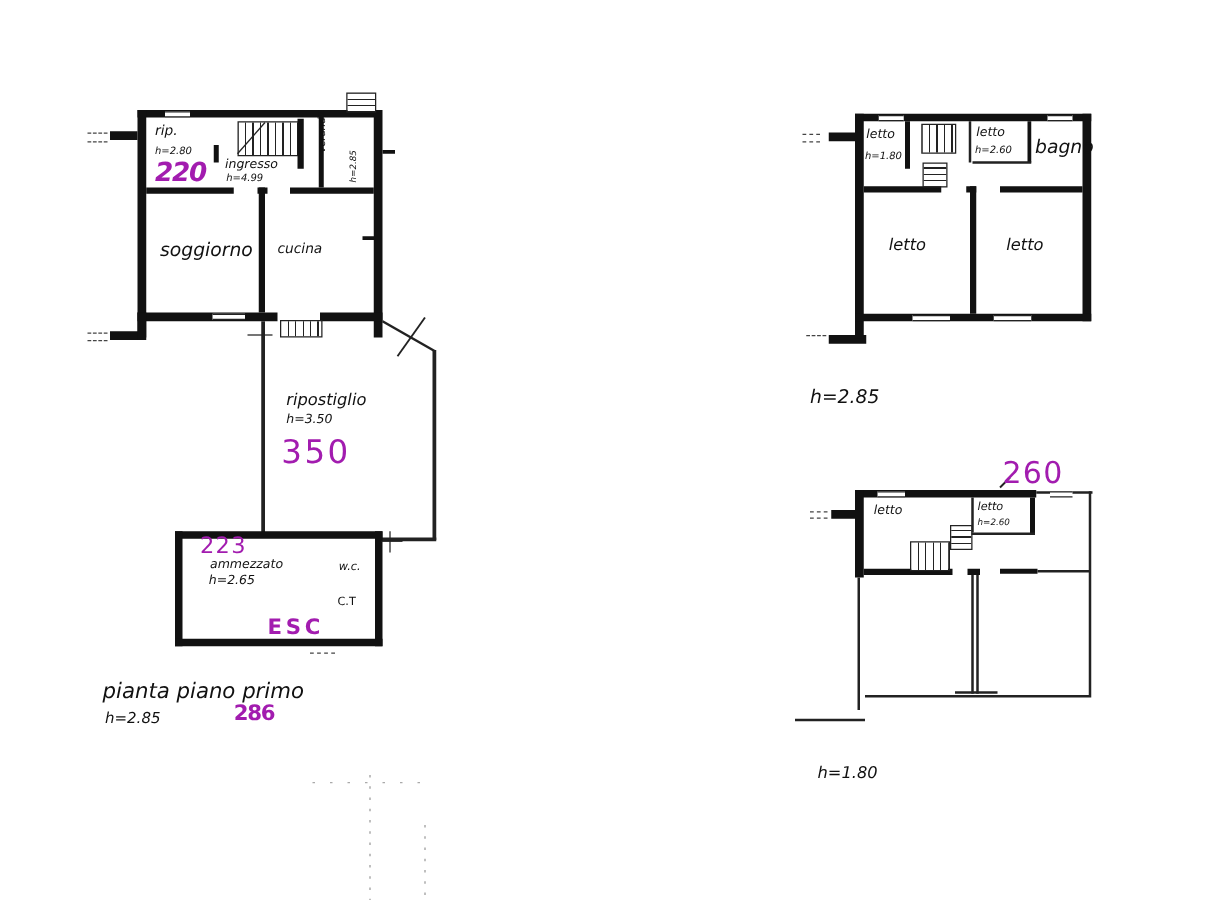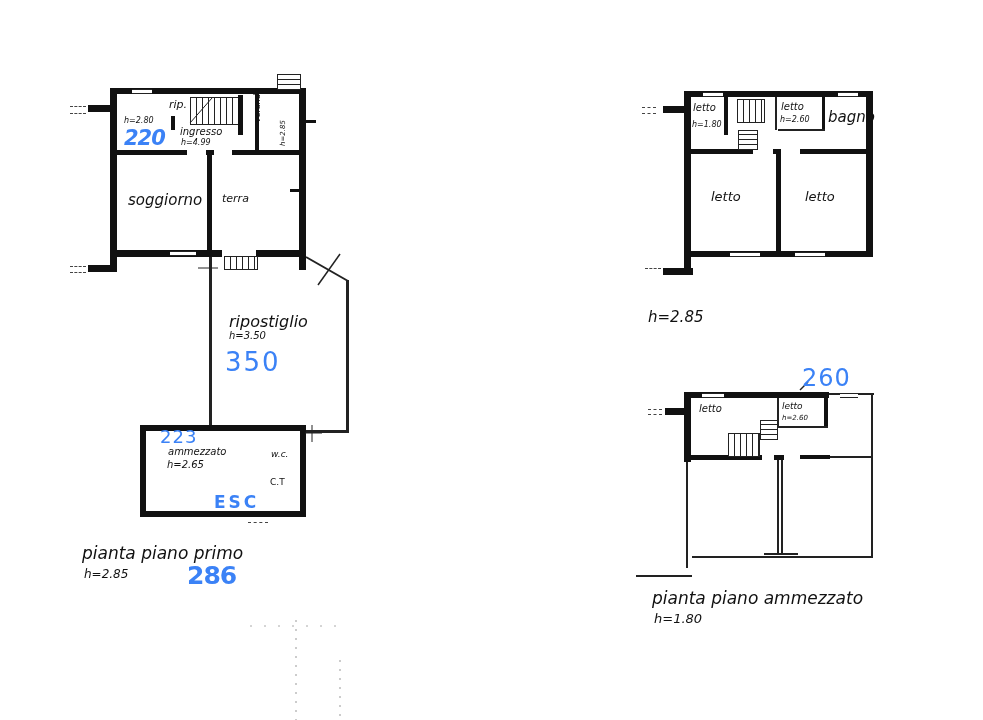--- a/index.html
+++ b/index.html
@@ -3,21 +3,21 @@
 <meta charset="utf-8">
 <style>
   html, body { margin: 0; padding: 0; background: #ffffff; }
   body { width: 983px; height: 720px; position: relative; overflow: hidden;
          font-family: "DejaVu Sans", sans-serif; color: #111; }
   .plan { position: absolute; }
   .wall { position: absolute; background: #111; }
   .thin { position: absolute; background: #222; }
   .win  { position: absolute; background: #fff; border-top: 1px solid #222; border-bottom: 1px solid #222; }
   .lbl  { position: absolute; white-space: nowrap; font-style: italic; color: #111; line-height: 1; }
-  .big  { position: absolute; white-space: nowrap; color: #3b82f6; line-height: 1; }
+  .big  { position: absolute; white-space: nowrap; color: #a21caf; line-height: 1; }
   .caption { position: absolute; white-space: nowrap; font-style: italic; color: #111; line-height: 1.05; }
   .stub { position: absolute; height: 7px; background: #111; }
   .dash { position: absolute; border-top: 1px dashed #444; }
   .stairs { position: absolute; border: 1px solid #222;
             background: repeating-linear-gradient(90deg, #fff 0 5px, #222 5px 6px); }
   .stairs-h { position: absolute; border: 1px solid #222;
             background: repeating-linear-gradient(0deg, #fff 0 4px, #222 4px 5px); }
   svg { position: absolute; left: 0; top: 0; overflow: visible; }
 </style>
 </head>
@@ -76,42 +76,42 @@
 
     <line x1="312" y1="425" x2="312" y2="442" stroke="#222" stroke-width="1"></line>
     <line x1="305" y1="433" x2="322" y2="433" stroke="#222" stroke-width="1"></line>
     <line x1="198" y1="268" x2="218" y2="268" stroke="#222" stroke-width="1"></line>
 
     <line x1="296" y1="620" x2="296" y2="720" stroke="#999" stroke-width="1" stroke-dasharray="2,7"></line>
     <line x1="340" y1="660" x2="340" y2="720" stroke="#999" stroke-width="1" stroke-dasharray="2,7"></line>
     <line x1="250" y1="626" x2="340" y2="626" stroke="#aaa" stroke-width="1" stroke-dasharray="2,12"></line>
   </svg>
 
-  <span class="lbl" style="left:124px;top:99px;font-size:11px;margin-left:45px;">rip.</span>
+  <span class="lbl" style="left:124px;top:99px;font-size:11px;">rip.</span>
   <span class="lbl" style="left:124px;top:117px;font-size:8px;">h=2.80</span>
   <span class="big" style="left:124px;top:128px;font-size:21px;font-weight:bold;font-style:italic;letter-spacing:-1px;">220</span>
   <span class="lbl" style="left:180px;top:127px;font-size:10px;">ingresso</span>
   <span class="lbl" style="left:181px;top:139px;font-size:8px;">h=4.99</span>
   <span class="lbl" style="left:254px;top:122px;font-size:8px;transform:rotate(-90deg);transform-origin:left top;">veranda</span>
   <span class="lbl" style="left:280px;top:146px;font-size:7px;transform:rotate(-90deg);transform-origin:left top;">h=2.85</span>
   <span class="lbl" style="left:128px;top:193px;font-size:15px;">soggiorno</span>
-  <span class="lbl" style="left:222px;top:193px;font-size:11px;">terra</span>
-  <span class="lbl" style="left:229px;top:314px;font-size:16px;text-align:right;">ripostiglio</span>
+  <span class="lbl" style="left:222px;top:193px;font-size:11px;">cucina</span>
+  <span class="lbl" style="left:229px;top:314px;font-size:13px;text-align:right;">ripostiglio</span>
   <span class="lbl" style="left:229px;top:331px;font-size:10px;">h=3.50</span>
   <span class="big" style="left:225px;top:349px;font-size:26px;letter-spacing:2px;">350</span>
   <span class="big" style="left:160px;top:428px;font-size:18px;letter-spacing:1px;">223</span>
   <span class="lbl" style="left:168px;top:447px;font-size:10px;">ammezzato</span>
   <span class="lbl" style="left:167px;top:460px;font-size:10px;">h=2.65</span>
   <span class="lbl" style="left:271px;top:450px;font-size:9px;">w.c.</span>
   <span class="lbl" style="left:270px;top:478px;font-size:9px;font-style:normal;">C.T</span>
   <span class="big" style="left:214px;top:494px;font-size:17px;font-weight:bold;letter-spacing:3px;">ESC</span>
 
   <span class="caption" style="left:82px;top:545px;font-size:17px;">pianta piano primo</span>
   <span class="caption" style="left:84px;top:568px;font-size:12px;">h=2.85</span>
-  <span class="big" style="left:187px;top:563px;font-size:25px;font-weight:bold;letter-spacing:-1px;">286</span>
+  <span class="big" style="left:187px;top:563px;font-size:17px;font-weight:bold;letter-spacing:-1px;">286</span>
 </div>
 
 <div class="plan" style="left:0;top:0;width:983px;height:720px;">
   <div class="dash" style="left:642px;top:107px;width:14px;"></div>
   <div class="dash" style="left:642px;top:113px;width:14px;"></div>
   <div class="stub" style="left:663px;top:106px;width:22px;"></div>
   <div class="dash" style="left:645px;top:268px;width:16px;"></div>
   <div class="stub" style="left:663px;top:268px;width:30px;"></div>
 
   <div class="wall" style="left:684px;top:91px;width:189px;height:6px;"></div>
@@ -178,15 +178,14 @@
 
   <svg width="983" height="720">
     <line x1="800" y1="390" x2="808" y2="382" stroke="#222" stroke-width="1.5"></line>
   </svg>
 
   <span class="big" style="left:802px;top:366px;font-size:24px;letter-spacing:1px;">260</span>
   <span class="lbl" style="left:699px;top:404px;font-size:10px;">letto</span>
   <span class="lbl" style="left:782px;top:402px;font-size:9px;">letto</span>
   <span class="lbl" style="left:782px;top:415px;font-size:7px;">h=2.60</span>
 
-  <span class="caption" style="left:652px;top:590px;font-size:17px;">pianta piano ammezzato</span>
   <span class="caption" style="left:654px;top:612px;font-size:13px;">h=1.80</span>
 </div>
 
 </body></html>

